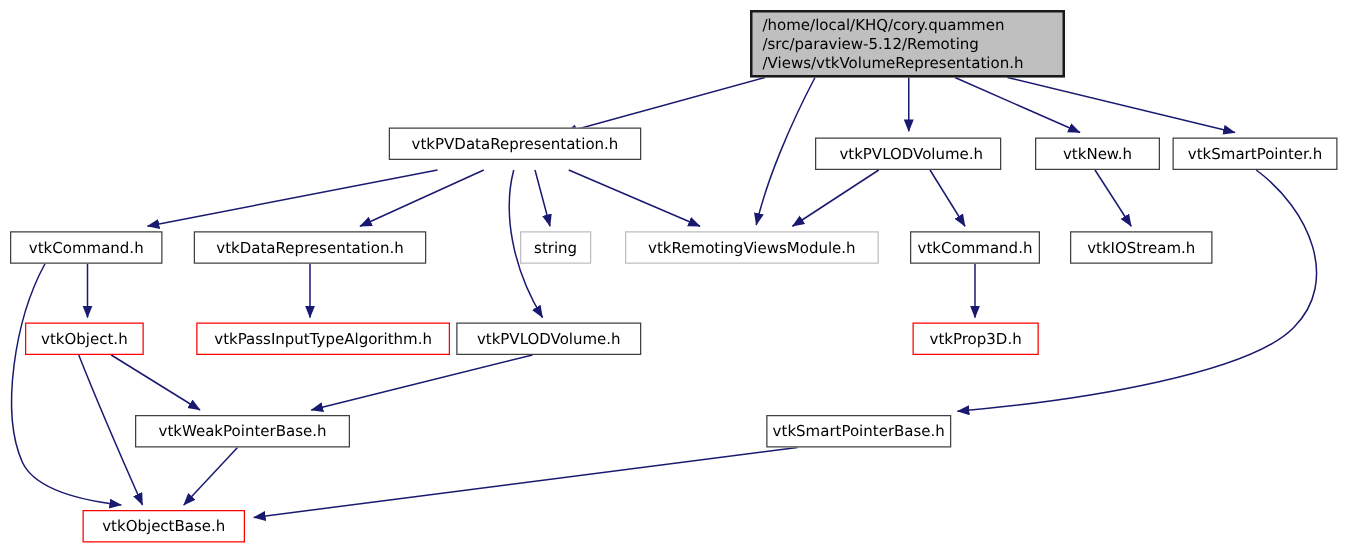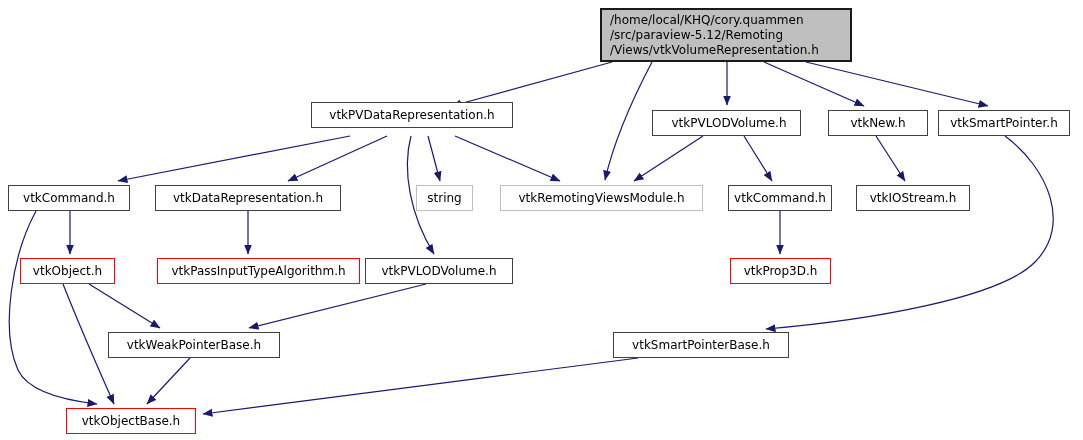--- a/index.html
+++ b/index.html
@@ -46,21 +46,21 @@
   #n-datarep{left:155px;top:185px;width:186px;}
   #n-string{left:416px;top:185px;width:57px;}
   #n-remotingmodule{left:500px;top:185px;width:203px;}
   #n-volume{left:728px;top:185px;width:104px;}
   #n-iostream{left:856px;top:185px;width:114px;}
   #n-object{left:20px;top:258px;width:95px;}
   #n-passinput{left:139px;top:258px;width:203px;margin-left:18px;}
   #n-weakpointer{left:365px;top:258px;width:148px;}
   #n-prop3d{left:730px;top:258px;width:101px;}
   #n-weakpointerbase{left:108px;top:332px;width:172px;}
-  #n-smartpointerbase{left:613px;top:332px;width:176px;}
+  #n-smartpointerbase{left:613px;top:332px;width:148px;}
   #n-objectbase{left:66px;top:408px;width:130px;}
   .edge{stroke:#191970;stroke-width:1.2;fill:none;}
 </style>
 </head>
 <body>
 
 <div id="canvas">
 
   <svg id="edges" width="1083" height="440" viewBox="0 0 1083 440">
     <defs>

